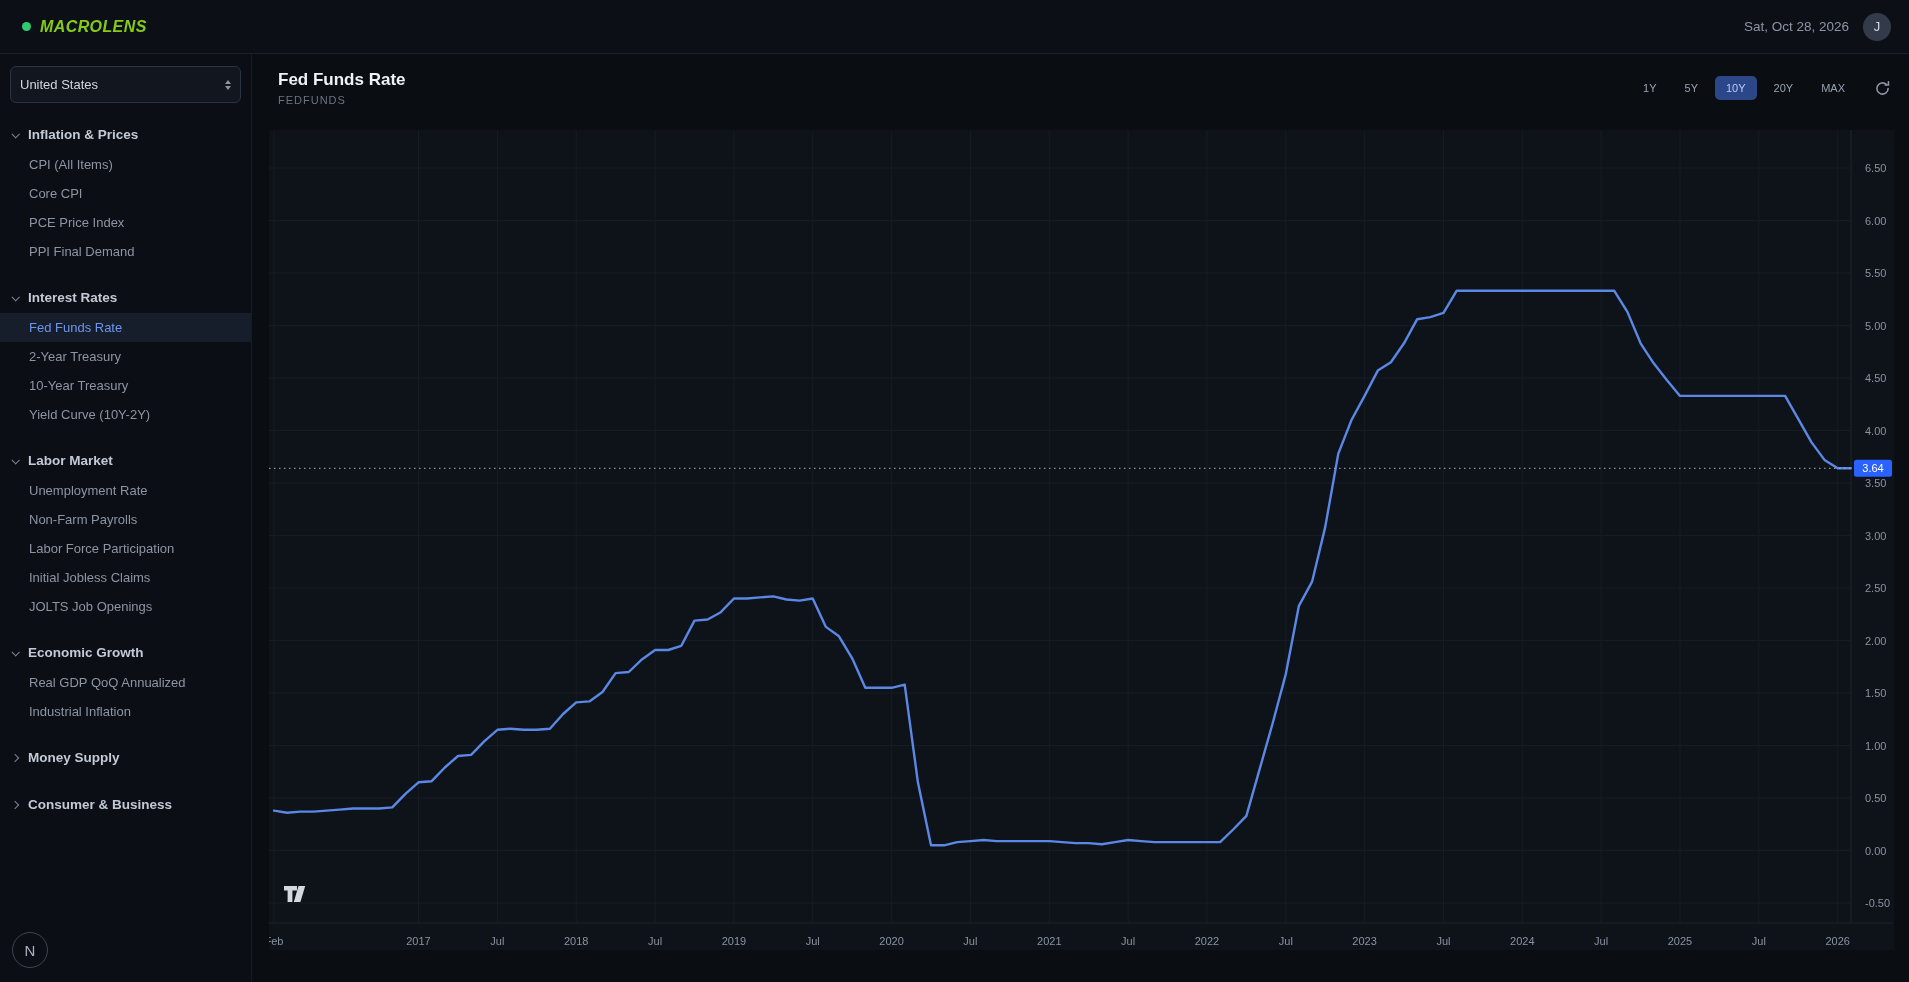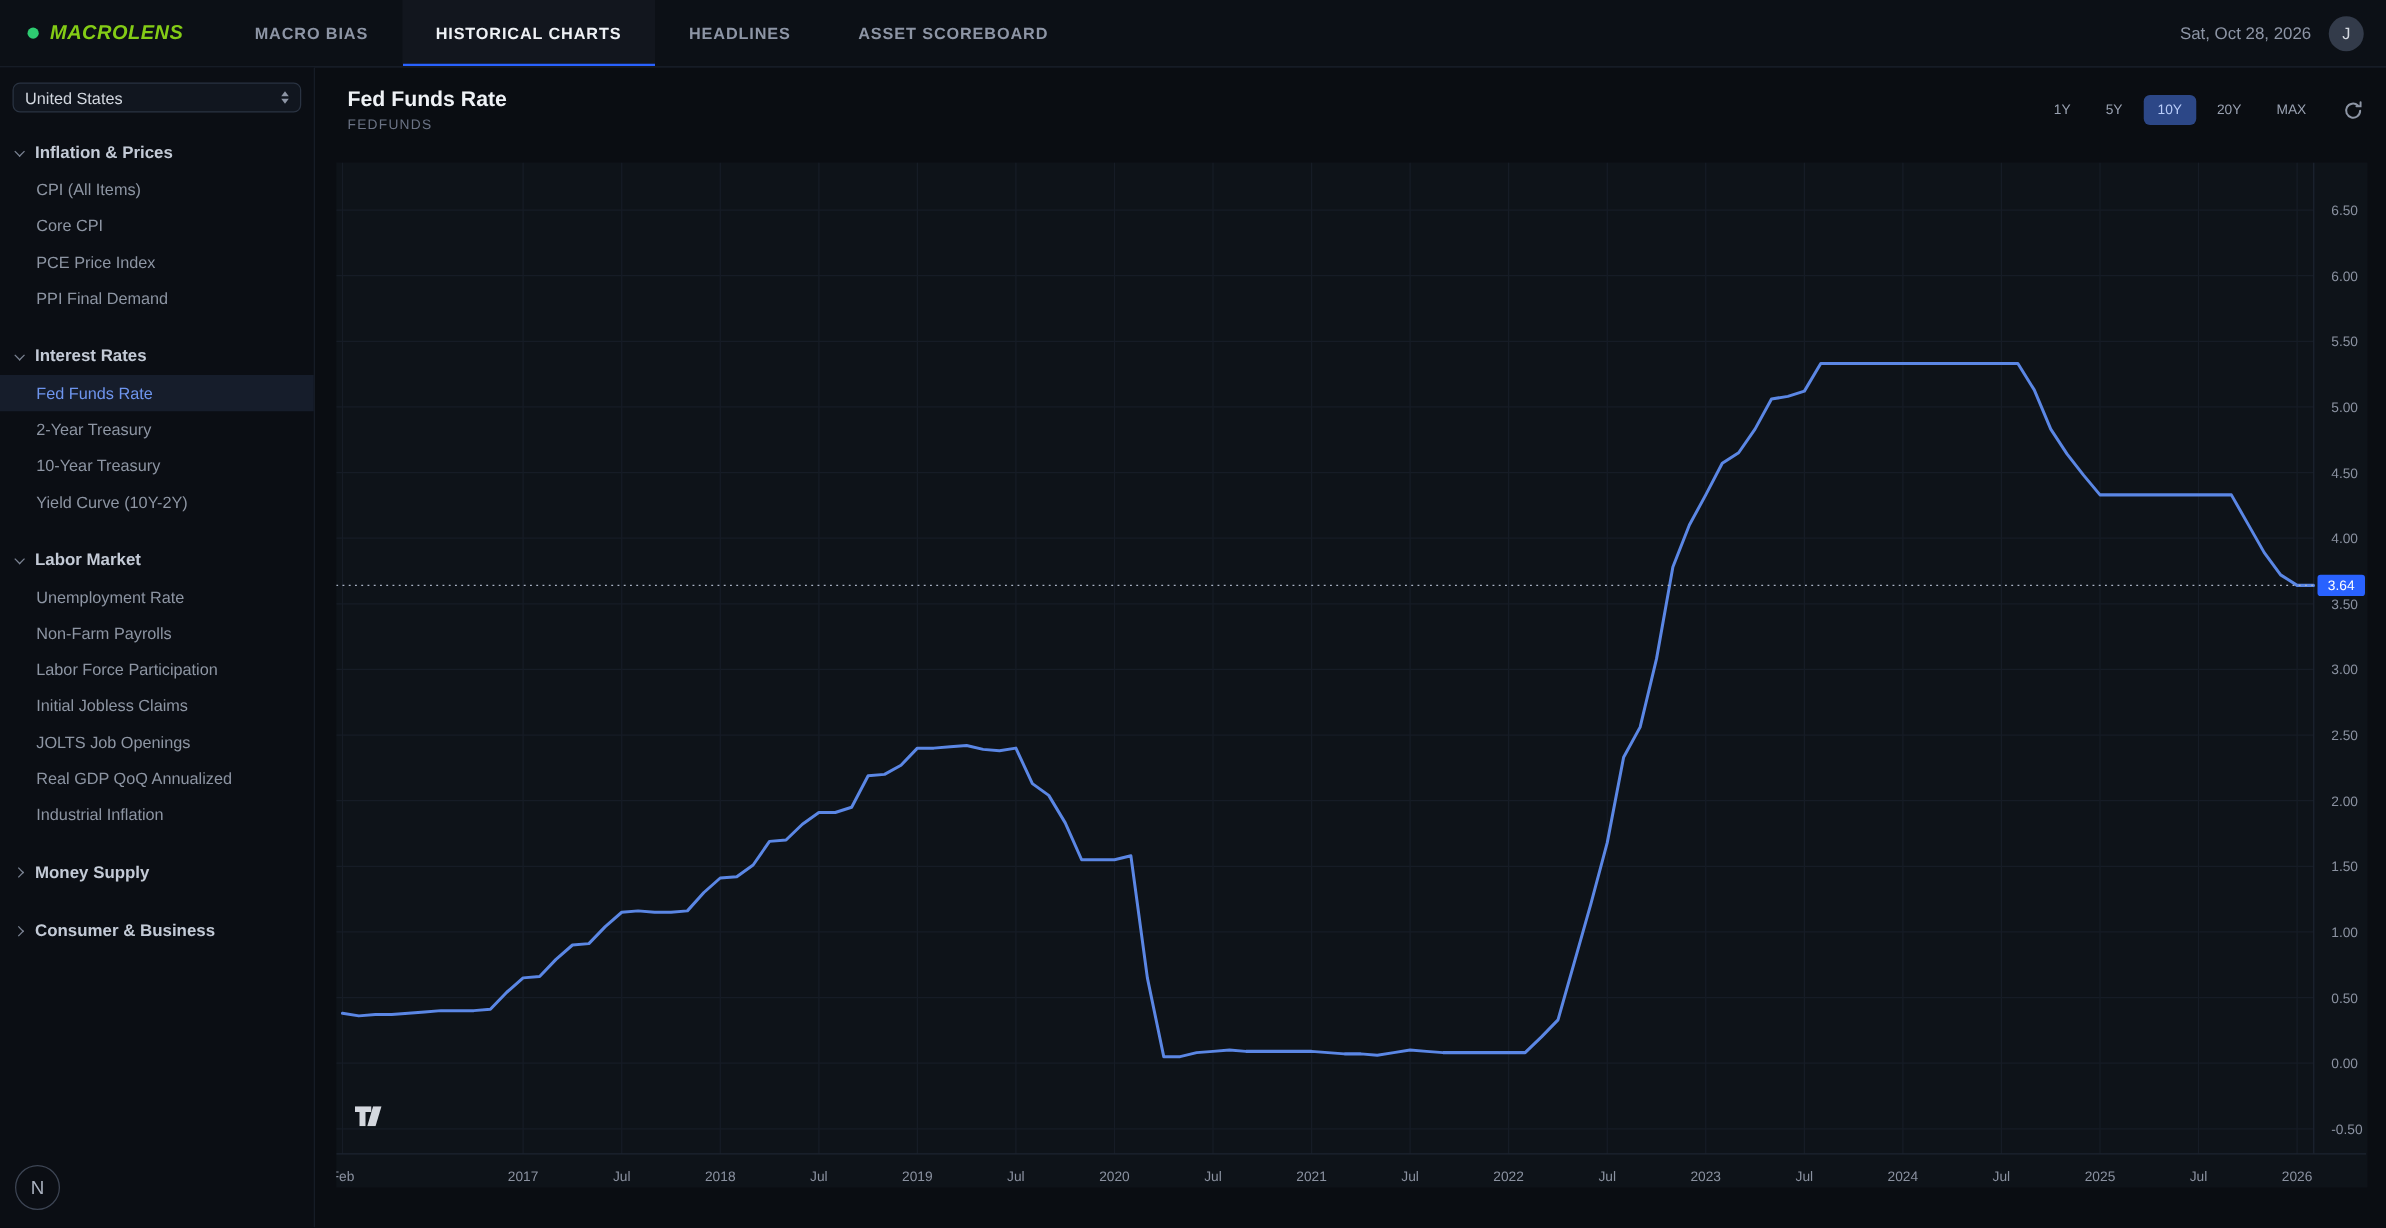--- a/index.html
+++ b/index.html
@@ -14,21 +14,21 @@
   .nav-item{display:flex;align-items:center;padding:0 27px;font-size:13px;letter-spacing:.7px;
     color:#8d95a5;font-weight:600;text-transform:uppercase;cursor:pointer;white-space:nowrap;}
   .nav-item.active{color:#eef1f5;background:#12161e;box-shadow:inset 0 -2px 0 #2962ff;}
   .topbar-right{margin-left:auto;display:flex;align-items:center;gap:14px;padding-right:18px;}
   .top-date{font-size:13.5px;color:#8d95a5;white-space:nowrap;}
   .avatar{width:28px;height:28px;border-radius:50%;background:#333b4a;color:#d6dae2;font-size:13px;
     display:flex;align-items:center;justify-content:center;cursor:pointer;}
   
   .layout{display:flex;height:928px;}
   .sidebar{width:252px;background:#0b0e14;border-right:1px solid #161c26;padding-top:12px;position:relative;flex:none;}
-  .country-select{margin:0 10px 12px;height:24px;border:1px solid #2a3342;border-radius:6px;background:#11161f;
+  .country-select{margin:0 10px 12px;height:37px;border:1px solid #2a3342;border-radius:6px;background:#11161f;
     display:flex;align-items:center;justify-content:space-between;padding:0 9px;font-size:13px;color:#d2d7df;cursor:pointer;}
   .updown{display:flex;flex-direction:column;gap:2px;}
   .updown i{display:block;width:0;height:0;border-left:3.5px solid transparent;border-right:3.5px solid transparent;}
   .updown .up{border-bottom:4px solid #8d95a5;}
   .updown .dn{border-top:4px solid #8d95a5;}
   .section-header{display:flex;align-items:center;gap:10px;padding:8px 12px;font-size:13.5px;font-weight:700;
     color:#c3cad6;cursor:pointer;margin-top:16px;}
   .chev{width:6px;height:6px;border-right:1.6px solid #7c8494;border-bottom:1.6px solid #7c8494;display:inline-block;flex:none;}
   .chev.down{transform:rotate(45deg) translateY(-1px);}
   .chev.right{transform:rotate(-45deg);}
@@ -54,26 +54,20 @@
   .tv-logo{position:absolute;left:14px;bottom:44px;opacity:.95;}
 </style>
 </head>
 <body>
 
 <header class="topbar">
   <div class="brand">
     <span class="brand-dot"></span>
     <span class="brand-name">MACROLENS</span>
   </div>
-  <nav class="top-nav">
-      <div class="nav-item">MACRO BIAS</div>
-      <div class="nav-item active">HISTORICAL CHARTS</div>
-      <div class="nav-item">HEADLINES</div>
-      <div class="nav-item">ASSET SCOREBOARD</div>
-    </nav>
   <div class="topbar-right">
     <span class="top-date">Sat, Oct 28, 2026</span>
     <div class="avatar">J</div>
   </div>
 </header>
 
 <div class="layout">
   <aside class="sidebar">
     <div class="country-select">
       <span>United States</span>
@@ -101,20 +95,24 @@
         <div class="side-item">Yield Curve (10Y-2Y)</div>
         <div class="section-header">
           <span class="chev down"></span>
           <span>Labor Market</span>
         </div>
         <div class="side-item">Unemployment Rate</div>
         <div class="side-item">Non-Farm Payrolls</div>
         <div class="side-item">Labor Force Participation</div>
         <div class="side-item">Initial Jobless Claims</div>
         <div class="side-item">JOLTS Job Openings</div>
+        <div class="section-header">
+          <span class="chev down"></span>
+          <span>Economic Growth</span>
+        </div>
         <div class="side-item">Real GDP QoQ Annualized</div>
         <div class="side-item">Industrial Inflation</div>
         <div class="section-header">
           <span class="chev right"></span>
           <span>Money Supply</span>
         </div>
         <div class="section-header">
           <span class="chev right"></span>
           <span>Consumer &amp; Business</span>
         </div>

